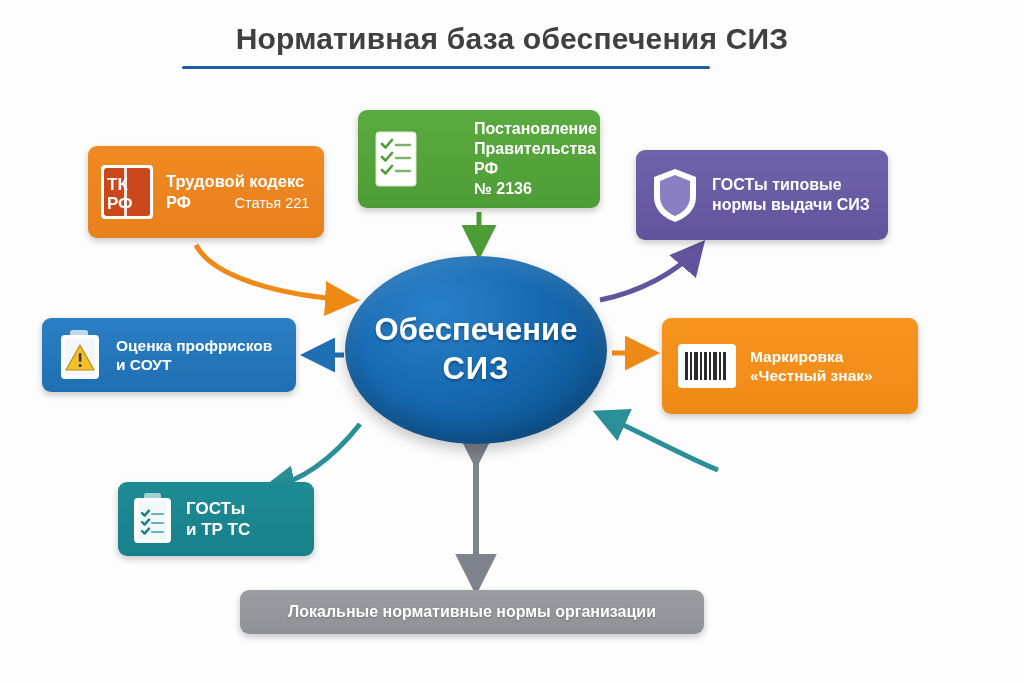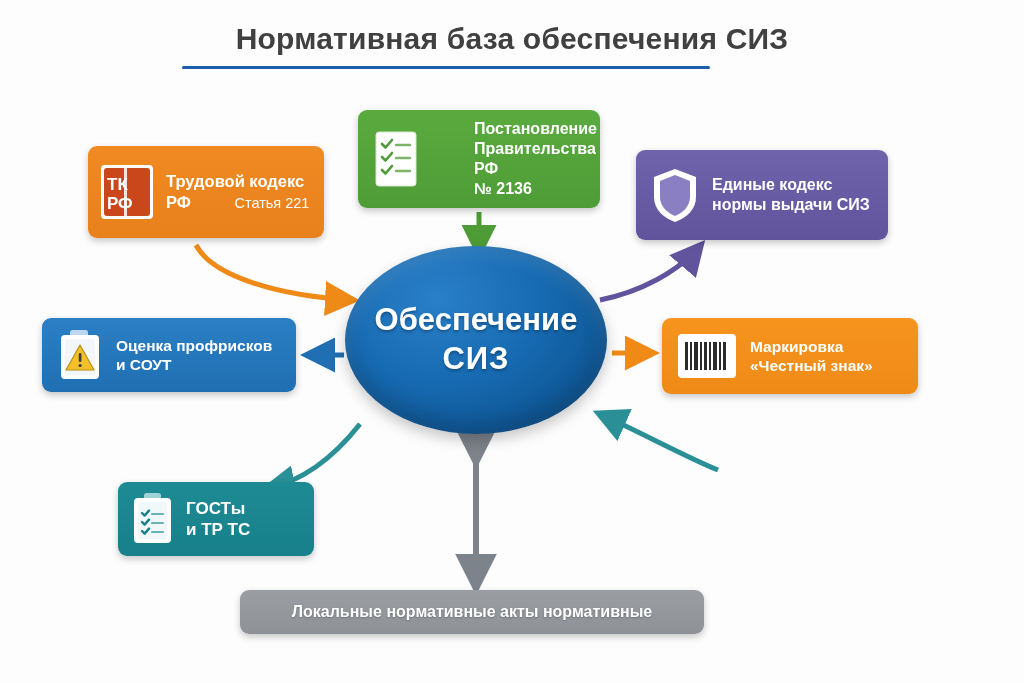--- a/index.html
+++ b/index.html
@@ -46,21 +46,21 @@
     left: 0;
     top: 0;
     width: 1024px;
     height: 683px;
   }
 
   
   #center-node {
     position: absolute;
     left: 345px;
-    top: 246px;
+    top: 256px;
     width: 262px;
     height: 188px;
     border-radius: 50%;
     background: radial-gradient(ellipse at 35% 28%, #2a80c8 0%, #176bb3 42%, #0f5796 75%, #0a4a84 100%);
     box-shadow: 0 6px 14px rgba(0,0,0,0.22), inset 0 -10px 22px rgba(0,0,0,0.18), inset 0 8px 18px rgba(255,255,255,0.12);
     display: flex;
     flex-direction: column;
     align-items: center;
     justify-content: center;
     color: #ffffff;
@@ -118,21 +118,21 @@
   #card-norm .card-text { font-size: 16px; margin-left: 10px; }
 
   #card-risk {
     left: 42px; top: 318px; width: 254px; height: 74px;
     background: linear-gradient(180deg, #2b7fc4 0%, #1f6fb2 100%);
     padding: 0 10px 0 12px;
   }
   #card-risk .card-text { font-size: 15.5px; margin-left: 10px; }
 
   #card-mark {
-    left: 662px; top: 318px; width: 256px; height: 76px;
+    left: 662px; top: 318px; width: 256px; height: 96px;
     background: linear-gradient(180deg, #f6941e 0%, #ef8a16 100%);
     padding: 0 12px 0 14px;
   }
   #card-mark .card-text { font-size: 15.5px; margin-left: 12px; }
 
   #card-gost {
     left: 118px; top: 482px; width: 196px; height: 74px;
     background: linear-gradient(180deg, #1e8b94 0%, #17808a 100%);
     padding: 0 10px 0 10px;
   }
@@ -249,21 +249,21 @@
   </div>
 
   <div class="card" id="card-norm">
     <div class="icon-wrap">
       <svg width="54" height="62" viewBox="0 0 54 62">
         <path d="M27,5 L48,13 V33 C48,46 38,54 27,58 C16,54 6,46 6,33 V13 Z" fill="#ffffff"></path>
         <path d="M27,11 L42,17 V33 C42,43 34,49 27,52 C20,49 12,43 12,33 V17 Z" fill="#8b7fc4"></path>
       </svg>
     </div>
     <div class="card-text">
-      <div>Единые кодекс</div>
+      <div>ГОСТы типовые</div>
       <div>нормы выдачи СИЗ</div>
     </div>
   </div>
 
   <div class="card" id="card-risk">
     <div class="icon-wrap">
       <svg width="52" height="58" viewBox="0 0 52 58">
         <rect x="16" y="4" width="18" height="7" rx="2.5" fill="#bcd7ef"></rect>
         <rect x="7" y="9" width="38" height="44" rx="4" fill="#ffffff"></rect>
         <rect x="11" y="13" width="30" height="36" rx="2" fill="#f3f7fb"></rect>
@@ -319,16 +319,16 @@
         </g>
       </svg>
     </div>
     <div class="card-text">
       <div>ГОСТы</div>
       <div>и ТР ТС</div>
     </div>
   </div>
 
   <div class="card" id="card-local">
-    <div class="card-text">Локальные нормативные акты нормативные</div>
+    <div class="card-text">Локальные нормативные нормы организации</div>
   </div>
 
 </div>
 
 </body></html>

